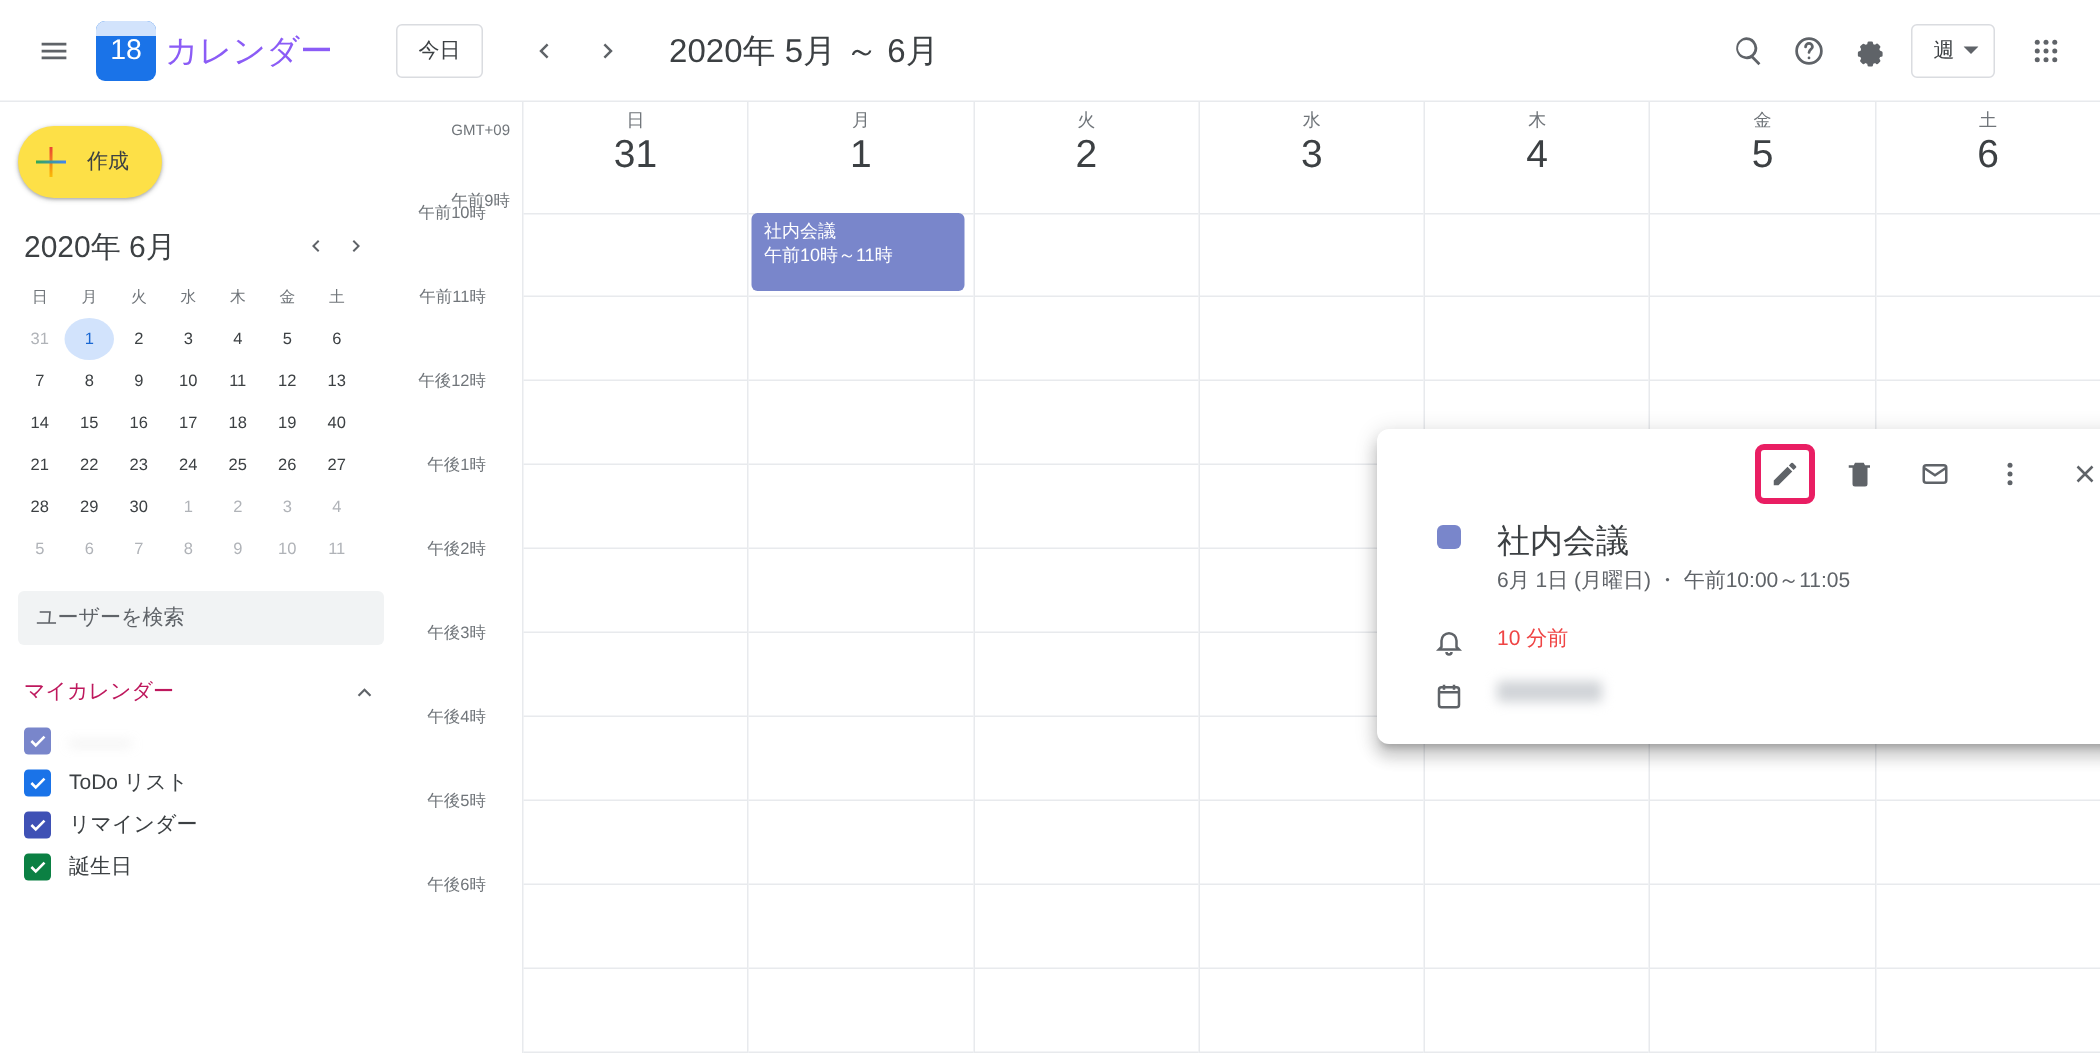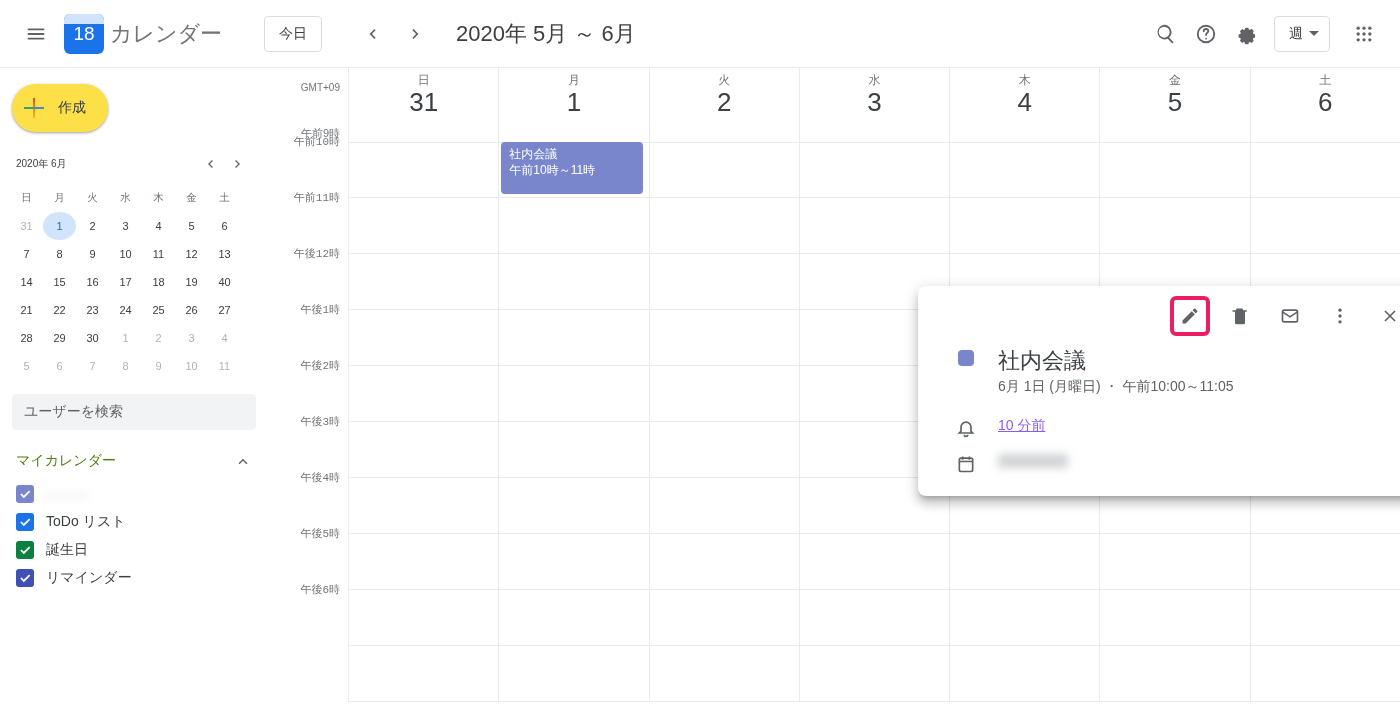--- a/index.html
+++ b/index.html
@@ -5,85 +5,85 @@
   * { box-sizing: border-box; }
   html, body { margin:0; padding:0; font-family:"Helvetica Neue",Arial,"Hiragino Kaku Gothic ProN","Yu Gothic",sans-serif; color:#3c4043; background:#fff; height:100%; }
   .app { width:1400px; height:707px; position:relative; overflow:hidden; }
 
   
   .hdr { height:68px; border-bottom:1px solid #e8eaed; display:flex; align-items:center; padding:0 16px; }
   .icon-btn { width:40px; height:40px; border-radius:50%; border:none; background:transparent; display:flex; align-items:center; justify-content:center; cursor:pointer; color:#5f6368; }
   .logo { width:40px; height:40px; background:#1a73e8; border-radius:6px; color:#fff; display:flex; align-items:center; justify-content:center; font-size:19px; font-weight:500; margin:0 6px 0 8px; flex-shrink:0; position:relative; }
   .logo::before { content:""; position:absolute; top:0; left:0; right:0; height:10px; background:#d2e3fc; border-radius:6px 6px 0 0; }
   .logo span { position:relative; }
-  .app-name { font-size:22px; color:#737373; margin-right:42px; }
-  .today-btn { height:36px; padding:0 14px; border:1px solid #dadce0; border-radius:4px; background:#fff; font-size:14px; color:#3c4043; cursor:pointer; margin-right:30px; }
+  .app-name { font-size:22px; color:#8b5cf6; margin-right:42px; }
+  .today-btn { height:36px; padding:0 14px; border:1px solid #dadce0; border-radius:4px; background:#fff; font-size:14px; color:#3c4043; cursor:pointer; margin-right:20px; }
   .nav-arrows { display:flex; gap:4px; margin-right:20px; }
   .range { font-size:22px; color:#3c4043; }
   .hdr-spacer { flex:1; }
   .view-select { height:36px; padding:0 10px 0 14px; border:1px solid #dadce0; border-radius:4px; background:#fff; font-size:14px; color:#3c4043; cursor:pointer; display:flex; align-items:center; gap:6px; margin-left:8px; }
   .apps-icon { margin-left:14px; }
 
   
   .body { display:flex; height:calc(100% - 68px); }
   .side { width:268px; padding:12px 10px; flex-shrink:0; overflow:hidden; }
   .create-btn { height:48px; padding:0 22px 0 10px; border:none; border-radius:24px; background:#fde047; box-shadow:0 1px 2px rgba(60,64,67,.3),0 1px 3px 1px rgba(60,64,67,.15); display:flex; align-items:center; gap:12px; font-size:14px; color:#3c4043; cursor:pointer; margin:4px 0 18px 2px; }
   .plus { position:relative; width:24px; height:24px; }
   .plus::before,.plus::after { content:""; position:absolute; background:currentColor; }
   .plus::before { left:11px; top:2px; width:2px; height:20px; background:linear-gradient(#ea4335,#fbbc04); }
   .plus::after { top:11px; left:2px; height:2px; width:20px; background:linear-gradient(90deg,#34a853,#4285f4); }
 
   .mini-head { display:flex; align-items:center; padding:0 6px 6px; }
-  .mini-title { font-size:10px; color:#3c4043; font-weight:500; flex:1; }
+  .mini-title { font-size:20px; color:#3c4043; font-weight:500; flex:1; }
   .mini-grid { width:232px; }
   .mini-row { display:flex; }
   .mini-cell { width:33px; height:28px; display:flex; align-items:center; justify-content:center; font-size:11px; color:#3c4043; border-radius:50%; cursor:pointer; }
   .mini-dow { color:#70757a; font-size:10.5px; cursor:default; }
   .mini-other { color:#b0b3b8; }
   .mini-today { background:#d2e3fc; color:#1967d2; font-weight:500; }
 
   .search-ppl { margin:14px 2px 16px; height:36px; background:#f1f3f4; border-radius:4px; display:flex; align-items:center; padding:0 12px; color:#5f6368; font-size:14px; cursor:text; }
 
-  .section-head { display:flex; align-items:center; padding:6px 6px 10px; font-size:14px; color:#4d7c0f; font-weight:500; }
+  .section-head { display:flex; align-items:center; padding:6px 6px 10px; font-size:14px; color:#be185d; font-weight:500; }
   .section-head .sp { flex:1; }
   .cal-item { display:flex; align-items:center; gap:12px; padding:5px 6px; font-size:14px; cursor:pointer; }
   .chk { width:18px; height:18px; border-radius:3px; display:flex; align-items:center; justify-content:center; color:#fff; flex-shrink:0; }
   .blur { filter:blur(4px); color:#bbb; }
 
   
   .main { flex:1; position:relative; overflow:hidden; border-left:0; }
   .day-head { display:flex; height:74px; }
   .tz-col { width:80px; flex-shrink:0; position:relative; }
   .tz-lbl { position:absolute; top:14px; right:8px; font-size:10px; color:#70757a; }
   .day-col { flex:1; text-align:center; border-left:1px solid #e8eaed; }
   .dow { font-size:12px; color:#70757a; padding-top:4px; }
   .dnum { font-size:26px; color:#3c4043; margin-top:-2px; }
   .grid-body { position:absolute; top:74px; left:0; right:0; display:flex; }
   .hours-col { width:80px; flex-shrink:0; }
   .hour { height:56px; position:relative; }
-  .hour-lbl { position:absolute; top:-8px; right:8px; font-size:11px; color:#70757a;font-family:Liberation Mono, monospace; }
+  .hour-lbl { position:absolute; top:-8px; right:24px; font-size:11px; color:#70757a; }
   .days-grid { flex:1; display:flex; position:relative; }
   .gcol { flex:1; border-left:1px solid #e8eaed; position:relative; }
   .gcol .slot { height:56px; border-bottom:1px solid #e8eaed; }
   .top-border { border-top:1px solid #e8eaed; }
 
   .event { position:absolute; left:2px; right:6px; background:#7986cb; color:#fff; border-radius:4px; padding:4px 8px; font-size:12px; cursor:pointer; line-height:1.35; }
   .ev-title { font-weight:500; }
 
   
   .pop { position:absolute; background:#fff; border-radius:8px; box-shadow:0 8px 10px 1px rgba(0,0,0,.14),0 3px 14px 2px rgba(0,0,0,.12),0 5px 5px -3px rgba(0,0,0,.2); width:510px; top:218px; left:650px; padding:10px 14px 22px; }
   .pop-actions { display:flex; justify-content:flex-end; align-items:center; gap:10px; padding-right:4px; }
   .highlight { border:4px solid #e91e63; border-radius:6px; }
   .pop-body { padding:4px 8px 0 24px; }
   .pop-row { display:flex; align-items:flex-start; gap:22px; margin-top:8px; }
   .pop-ico { width:20px; color:#5f6368; display:flex; align-items:center; justify-content:center; padding-top:2px; flex-shrink:0; }
   .color-dot { width:16px; height:16px; border-radius:4px; background:#7986cb; }
   .pop-title { font-size:22px; color:#3c4043; line-height:1.2; }
   .pop-sub { font-size:14px; color:#5f6368; margin-top:4px; }
-  .pop-text { font-size:14px; color:#8b5cf6; padding-top:1px;text-decoration:underline; }
+  .pop-text { font-size:14px; color:#ef4444; padding-top:1px; }
   .pop-blur { filter:blur(4px); width:70px; height:14px; background:#d0d3d7; border-radius:2px; margin-top:2px; }
 
   svg { display:block; }
   .pre9 { position:absolute; top:-8px; right:8px; font-size:11px; color:#70757a; }
 </style>
 </head>
 <body>
 <div class="app">
 
 <div class="hdr">
@@ -260,34 +260,34 @@
           </div>
           <div class="cal-item">
             <div class="chk" style="background: rgb(26, 115, 232);">
               <svg width="14" height="14" viewBox="0 0 24 24" fill="none" stroke="#fff" stroke-width="3">
                 <path d="M5 12l5 5L20 7"></path>
               </svg>
             </div>
             <span>ToDo リスト</span>
           </div>
           <div class="cal-item">
+            <div class="chk" style="background: rgb(63, 81, 181);">
+              <svg width="14" height="14" viewBox="0 0 24 24" fill="none" stroke="#fff" stroke-width="3">
+                <path d="M5 12l5 5L20 7"></path>
+              </svg>
+            </div>
+            <span>リマインダー</span>
+          </div>
+          <div class="cal-item">
             <div class="chk" style="background: rgb(11, 128, 67);">
               <svg width="14" height="14" viewBox="0 0 24 24" fill="none" stroke="#fff" stroke-width="3">
                 <path d="M5 12l5 5L20 7"></path>
               </svg>
             </div>
             <span>誕生日</span>
-          </div>
-          <div class="cal-item">
-            <div class="chk" style="background: rgb(63, 81, 181);">
-              <svg width="14" height="14" viewBox="0 0 24 24" fill="none" stroke="#fff" stroke-width="3">
-                <path d="M5 12l5 5L20 7"></path>
-              </svg>
-            </div>
-            <span>リマインダー</span>
           </div>
         </div>
   </div>
 
   <div class="main">
     <div class="day-head">
       <div class="tz-col">
         <div class="tz-lbl">GMT+09</div>
         <div class="pre9" style="top:58px">午前9時</div>
       </div>

